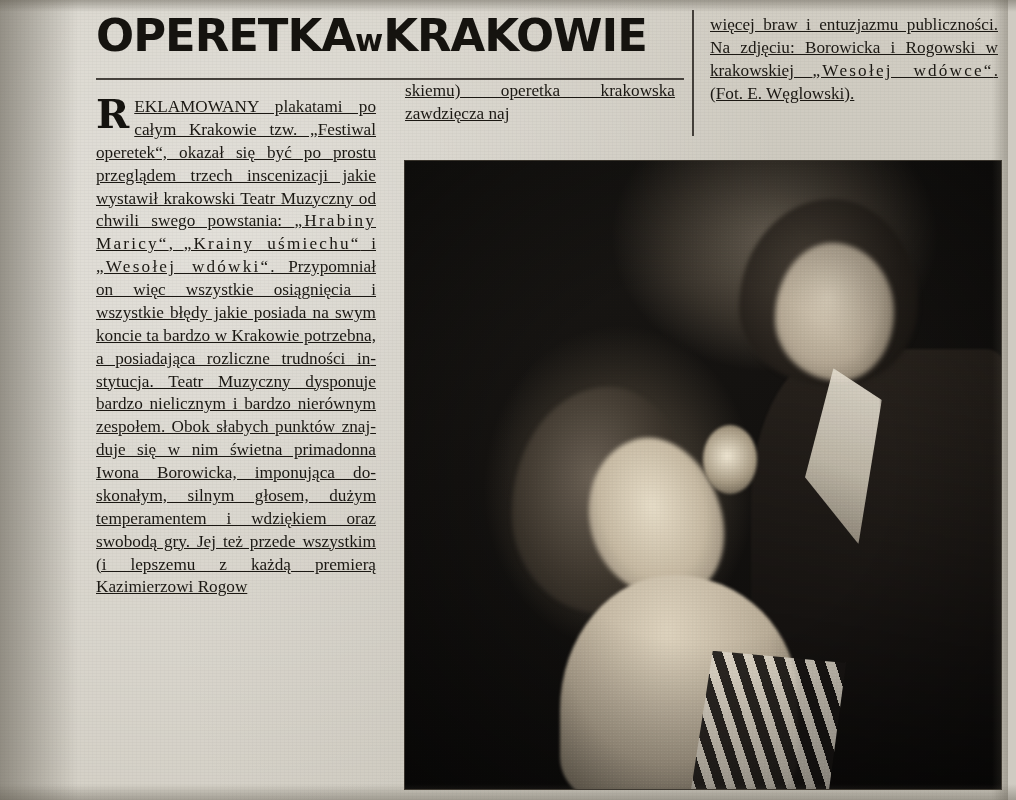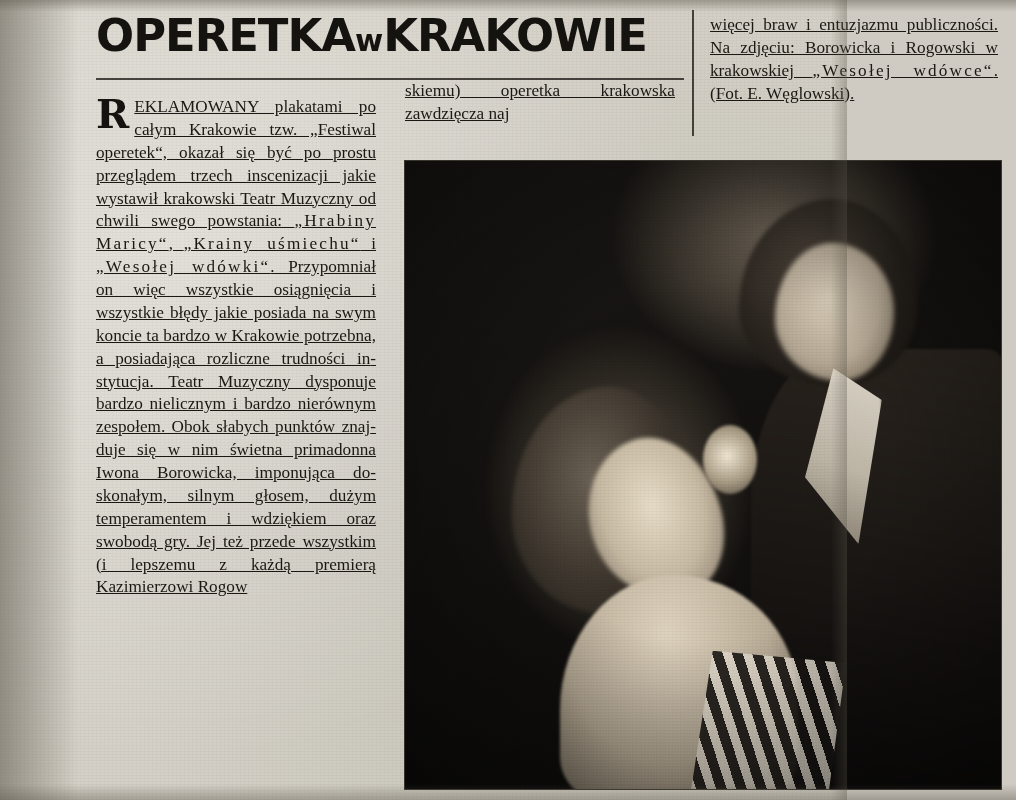--- a/index.html
+++ b/index.html
@@ -9,21 +9,21 @@
   }
   body {
     width: 1016px;
     height: 800px;
     overflow: hidden;
     font-family: "Liberation Serif", serif;
   }
 
   #page {
     position: relative;
-    width: 847px;
+    width: 1008px;
     height: 800px;
     background: #d4d0c6;
     background-image:
       radial-gradient(circle at 20% 30%, rgba(255,255,255,0.35), rgba(255,255,255,0) 60%),
       radial-gradient(circle at 80% 70%, rgba(120,115,100,0.18), rgba(255,255,255,0) 65%);
   }
 
   
   #grain {
     position: absolute;

